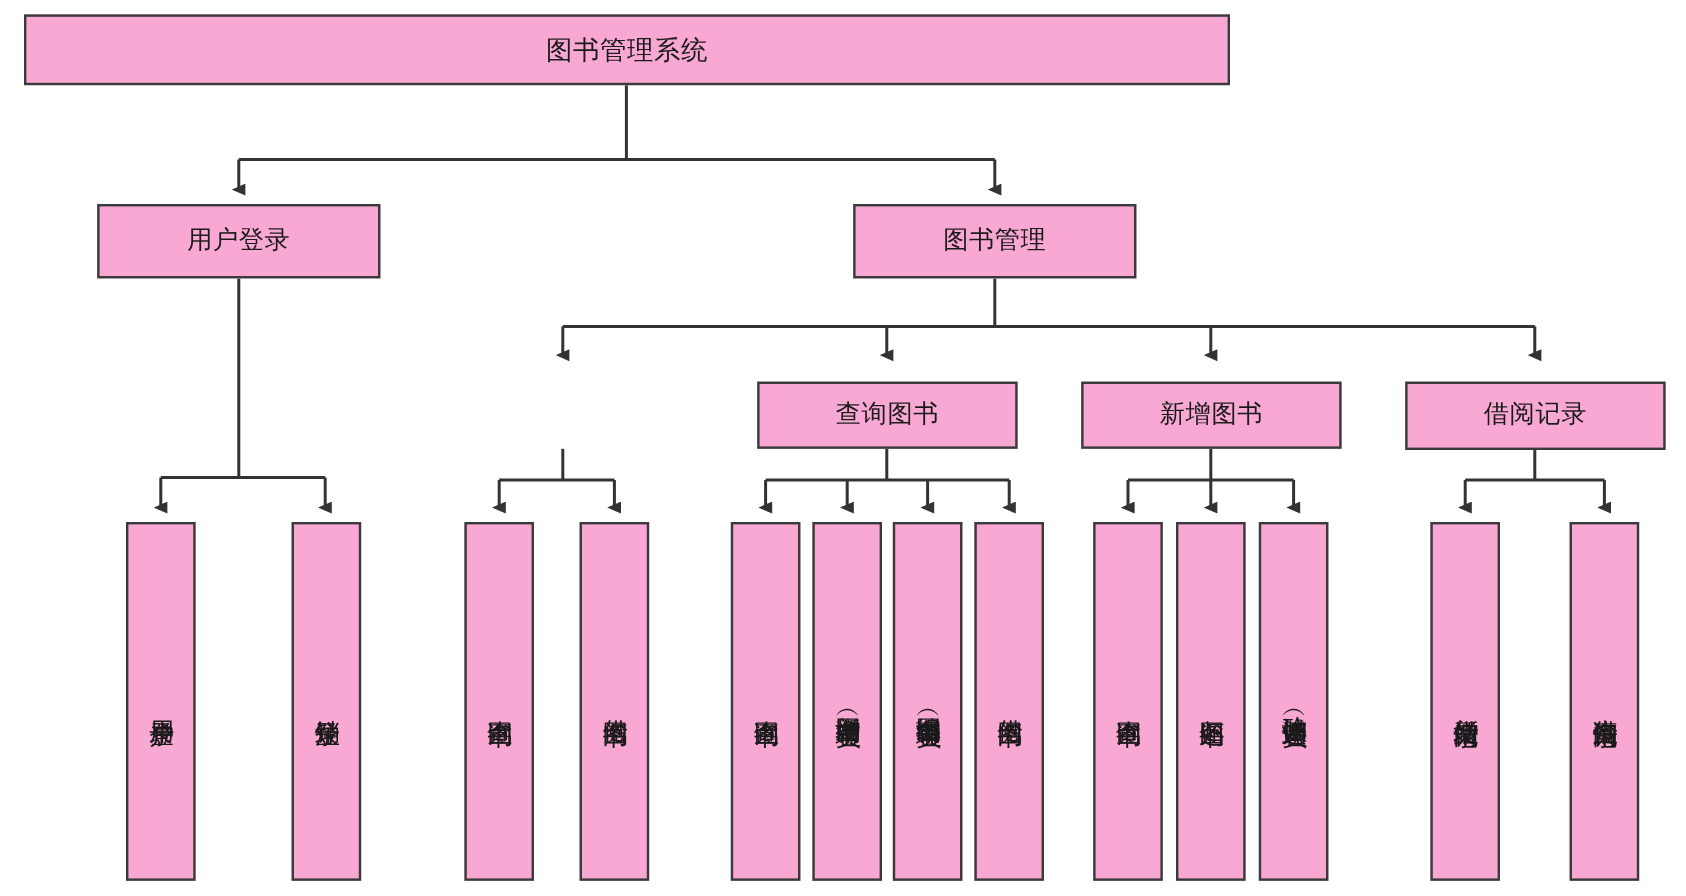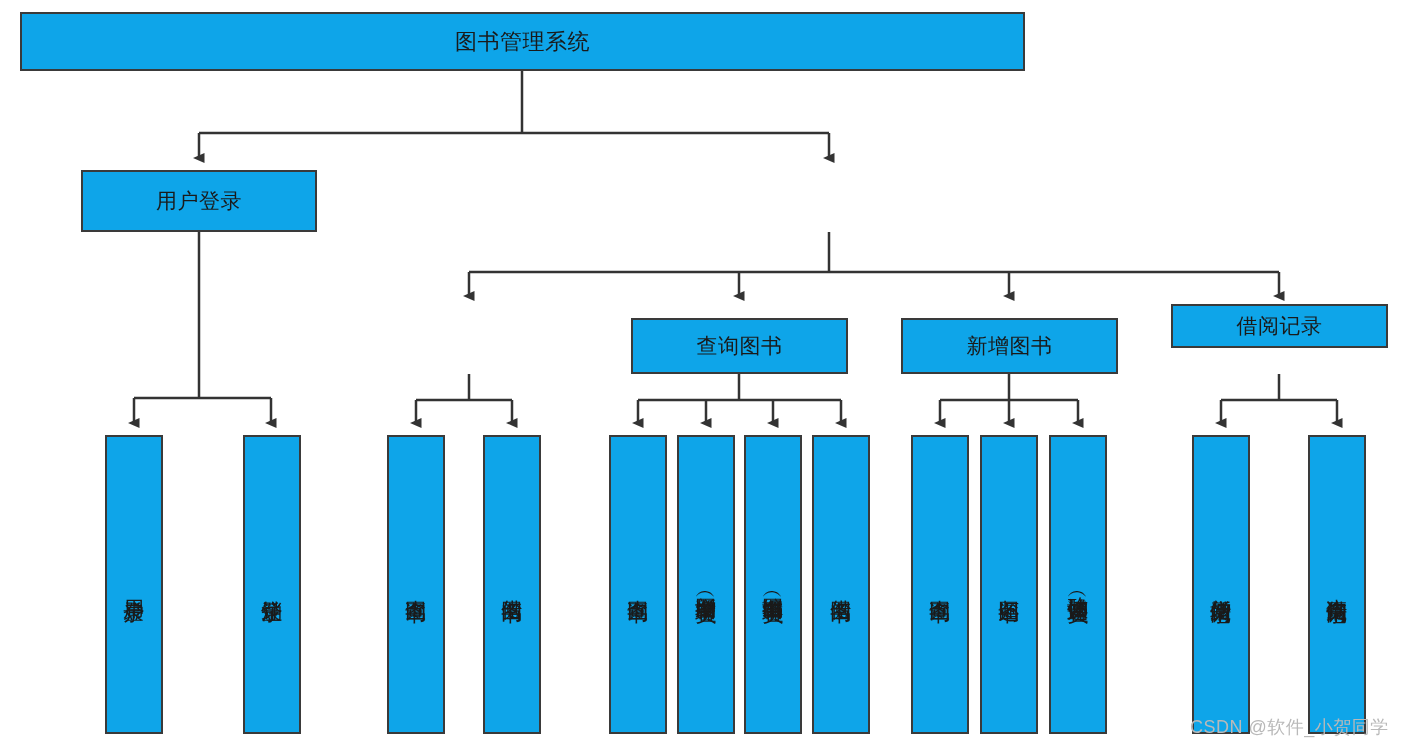--- a/index.html
+++ b/index.html
@@ -23,21 +23,21 @@
     position: absolute;
     left: 0;
     top: 0;
     width: 1405px;
     height: 747px;
     pointer-events: none;
   }
   .node {
     position: absolute;
     box-sizing: border-box;
-    background: #0ea5e9;
+    background: #f9a8d4;
     border: 2.5px solid #3a3a3a;
     display: flex;
     align-items: center;
     justify-content: center;
     text-align: center;
   }
   .node-label {
     font-size: 21px;
     line-height: 1.15;
     letter-spacing: 0.5px;
@@ -125,28 +125,31 @@
     </g>
   </svg>
 
   <div class="node root" style="left:20px; top:12px; width:1005px; height:59px;">
     <span class="node-label">图书管理系统</span>
   </div>
 
   <div class="node" style="left:81px; top:170px; width:236px; height:62px;">
     <span class="node-label">用户登录</span>
   </div>
+  <div class="node" style="left:711px; top:170px; width:236px; height:62px;">
+    <span class="node-label">图书管理</span>
+  </div>
 
   <div class="node" style="left:631px; top:318px; width:217px; height:56px;">
     <span class="node-label">查询图书</span>
   </div>
   <div class="node" style="left:901px; top:318px; width:217px; height:56px;">
     <span class="node-label">新增图书</span>
   </div>
-  <div class="node" style="left:1171px; top:304px; width:217px; height:44px;">
+  <div class="node" style="left:1171px; top:318px; width:217px; height:57px;">
     <span class="node-label">借阅记录</span>
   </div>
 
   <div class="node leaf" style="left:105px; top:435px; width:58px; height:299px;">
     <span class="node-label">用户登录</span>
   </div>
   <div class="node leaf" style="left:243px; top:435px; width:58px; height:299px;">
     <span class="node-label">注销登录</span>
   </div>
 
@@ -180,15 +183,14 @@
     <span class="node-label">确认归还（管理员）</span>
   </div>
 
   <div class="node leaf" style="left:1192px; top:435px; width:58px; height:299px;">
     <span class="node-label">新增借阅记录</span>
   </div>
   <div class="node leaf" style="left:1308px; top:435px; width:58px; height:299px;">
     <span class="node-label">查询借阅记录</span>
   </div>
 
-  <div class="watermark" style="left:1190px; top:715px;">CSDN @软件_小贺同学</div>
 
 </div>
 
 </body></html>

